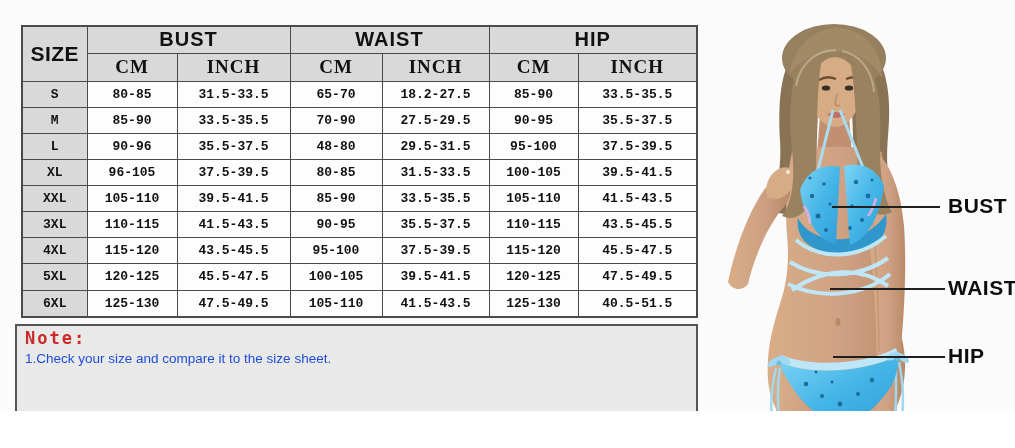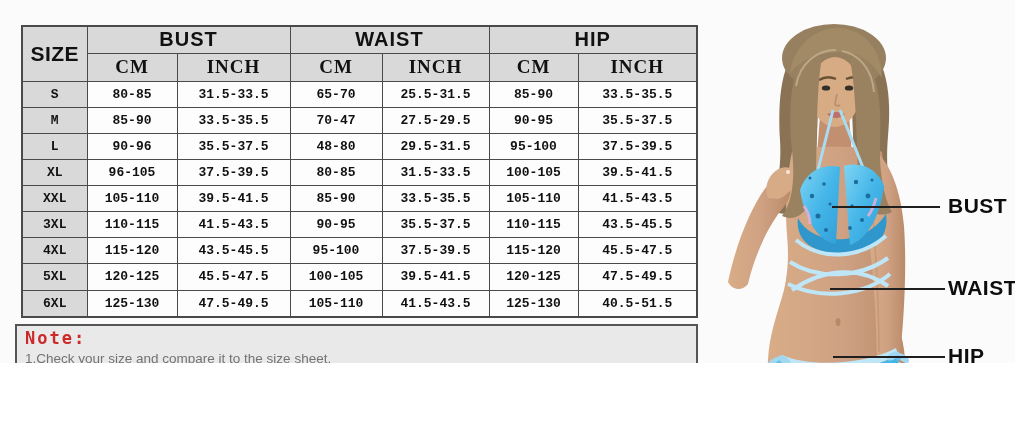--- a/index.html
+++ b/index.html
@@ -10,21 +10,21 @@
     --note-border:#555555;
     --note-title-red:#cc2a2a;
     --label-line:#1f1f1f;
     --bikini-blue:#45b6e8;
     --skin:#cfa183;
     --hair:#97805f;
     --page-bg:#fbfbfb;
   }
   html,body{margin:0;padding:0;}
   .screen{
-    position:relative;width:1015px;height:363px;overflow:hidden;
+    position:relative;width:1015px;height:411px;overflow:hidden;
     background:var(--page-bg);
     font-family:"Liberation Sans",sans-serif;color:#111;
   }
   
   table.size-table{
     position:absolute;left:21px;top:25px;width:675px;height:293px;
     border-collapse:collapse;table-layout:fixed;
     border:2px solid var(--table-border);
   }
   .size-table th,.size-table td{
@@ -49,21 +49,21 @@
     position:absolute;left:15px;top:324px;width:683px;height:109px;
     box-sizing:border-box;background:var(--note-bg);
     border:2px solid var(--note-border);
     padding:1px 10px 0 8px;
   }
   .note-title{
     font-family:"DejaVu Sans Mono","Liberation Mono",monospace;
     font-weight:700;font-size:17px;letter-spacing:2px;
     color:var(--note-title-red);line-height:22px;
   }
-  .note-line{font-size:13.5px;line-height:20.5px;color:#737373;}
+  .note-line{font-size:13.5px;line-height:20.5px;color:#1d4ed8;}
   
   .figure-wrap{position:absolute;left:700px;top:0;width:315px;height:448px;}
   .pointer-line{position:absolute;height:2px;background:var(--label-line);}
   .pointer-label{
     position:absolute;font-size:21px;font-weight:700;letter-spacing:.5px;
     color:#0d0d0d;line-height:22px;
   }
 </style>
 </head>
 <body>
@@ -95,29 +95,29 @@
         <th class="unit">CM</th>
         <th class="unit">INCH</th>
       </tr>
     </thead>
     <tbody>
         <tr>
           <td class="size-col">S</td>
           <td>80-85</td>
           <td>31.5-33.5</td>
           <td>65-70</td>
-          <td>25.5-31.5</td>
+          <td>18.2-27.5</td>
           <td>85-90</td>
           <td>33.5-35.5</td>
         </tr>
         <tr>
           <td class="size-col">M</td>
           <td>85-90</td>
           <td>33.5-35.5</td>
-          <td>70-47</td>
+          <td>70-90</td>
           <td>27.5-29.5</td>
           <td>90-95</td>
           <td>35.5-37.5</td>
         </tr>
         <tr>
           <td class="size-col">L</td>
           <td>90-96</td>
           <td>35.5-37.5</td>
           <td>48-80</td>
           <td>29.5-31.5</td>

